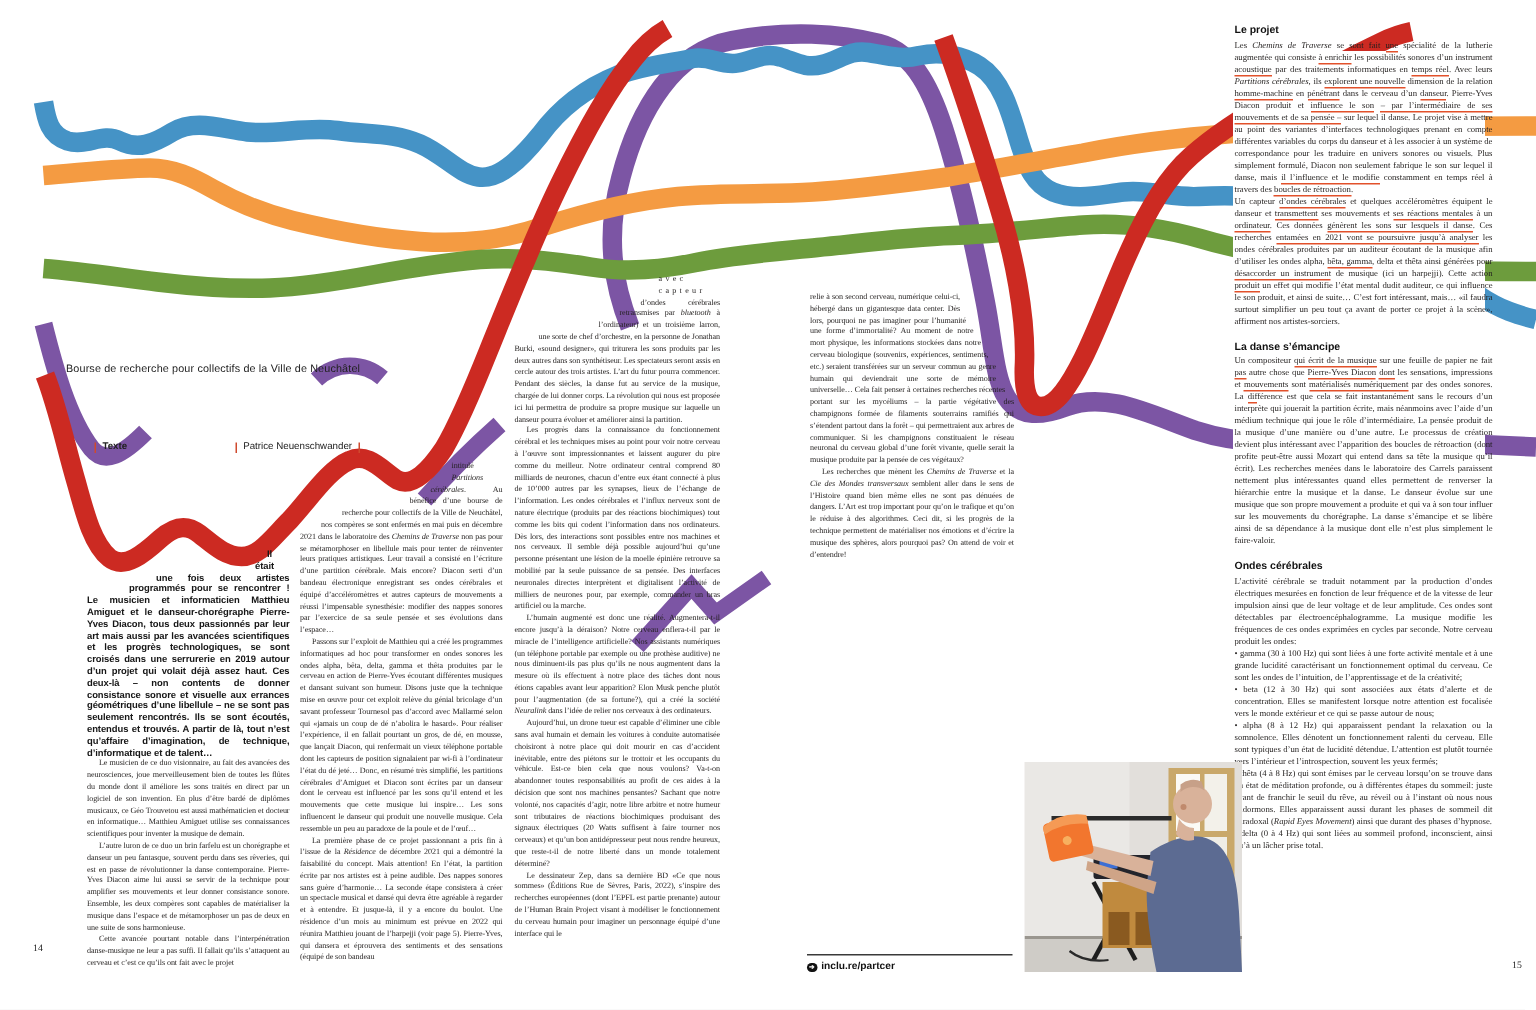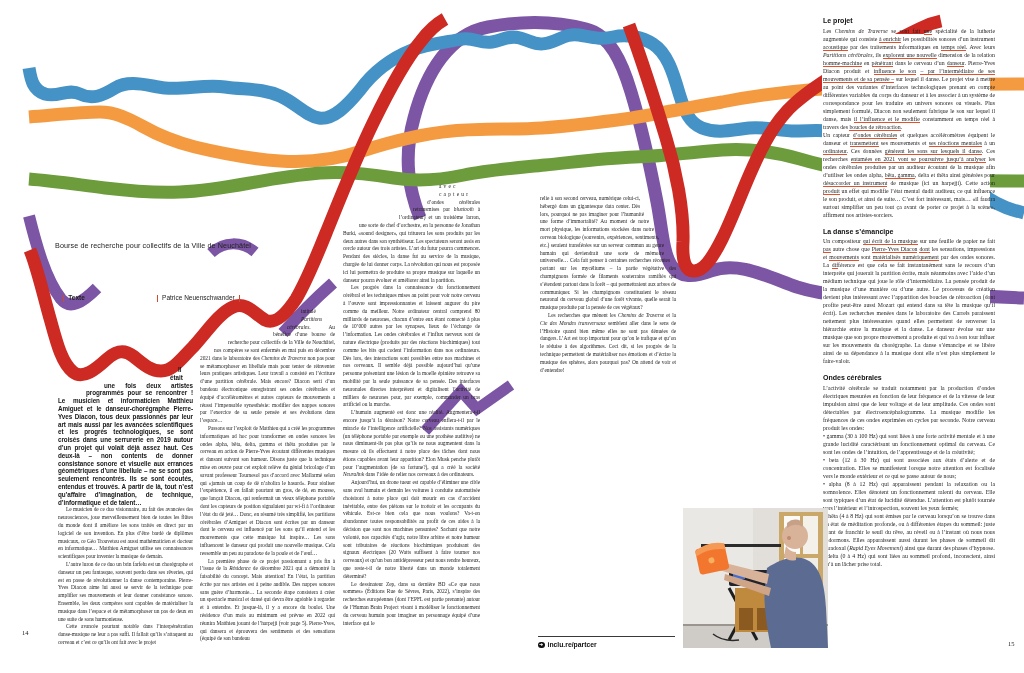--- a/index.html
+++ b/index.html
@@ -2,21 +2,21 @@
 <html lang="fr"><head>
 <meta charset="utf-8">
 <style>
   *{box-sizing:border-box;margin:0;padding:0}
   body{margin:0;background:#e8e8e8;font-family:"Liberation Serif",serif}
   .spread{position:relative;width:1024px;height:673px;background:#ffffff;overflow:hidden;margin:0 auto}
   svg.ribbons{position:absolute;left:0;top:0;z-index:1}
   .sidebar-mask{position:absolute;left:822px;top:34px;width:168px;height:296px;background:#ffffff;z-index:2}
   .txt{position:absolute;z-index:3}
   
-  .kicker{left:55px;top:241px;width:330px;font:7.2px/9px "Liberation Sans",sans-serif;color:#222;letter-spacing:.1px}
+  .kicker{left:44px;top:241px;width:330px;font:7.2px/9px "Liberation Sans",sans-serif;color:#222;letter-spacing:.1px}
   .title{left:58px;top:252px;width:438px;font:bold 17px/20.5px "Liberation Sans",sans-serif;color:#121212;letter-spacing:-.1px}
   .byline{left:59px;top:294px;display:flex;align-items:center;font:6.5px/8px "Liberation Sans",sans-serif;color:#222}
   .byline .bar{display:inline-block;width:1.3px;height:7px;background:#cf4a2e;margin:0 4px}
   .byline .lbl{font-weight:bold}
   .byline .tab{display:inline-block;width:68px}
   
   .col{font:5.4px/7.8px "Liberation Serif",serif;color:#221f1e;text-align:justify;letter-spacing:-.05px}
   .col p{margin:0;text-indent:8px}
   .col .noindent-first p:first-child{text-indent:0}
   .col1{left:58px;top:366px;width:135px}

